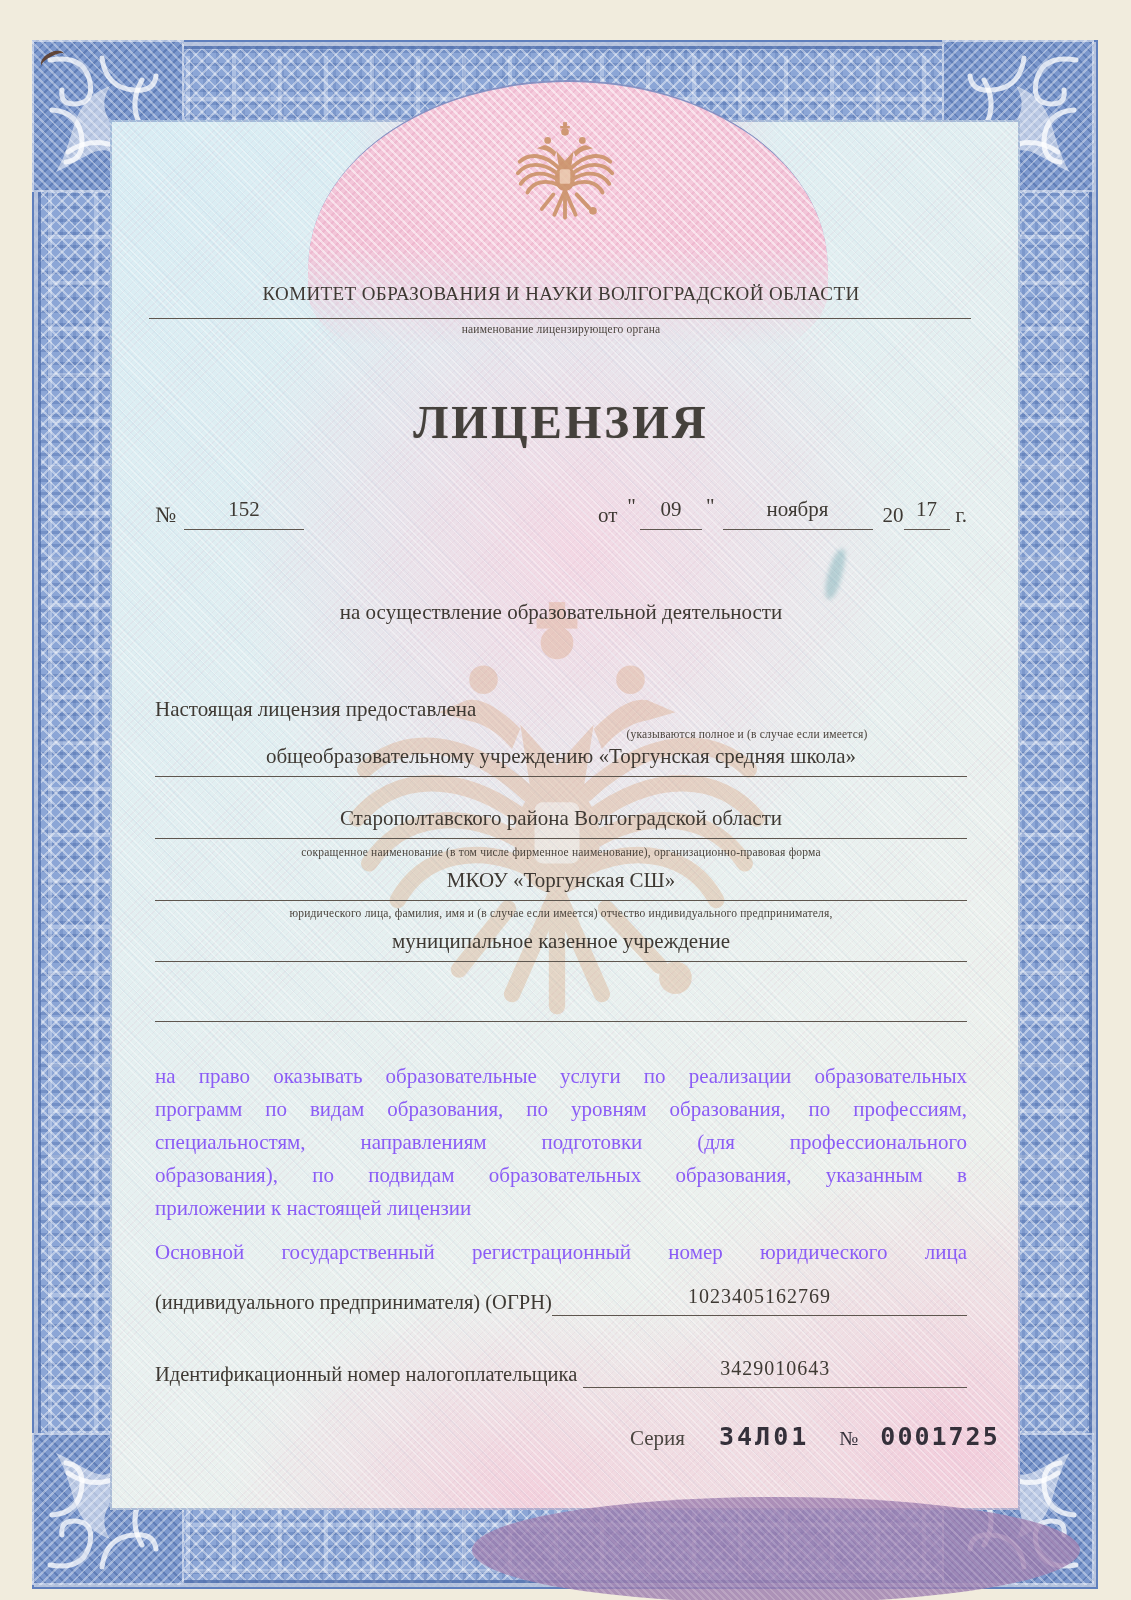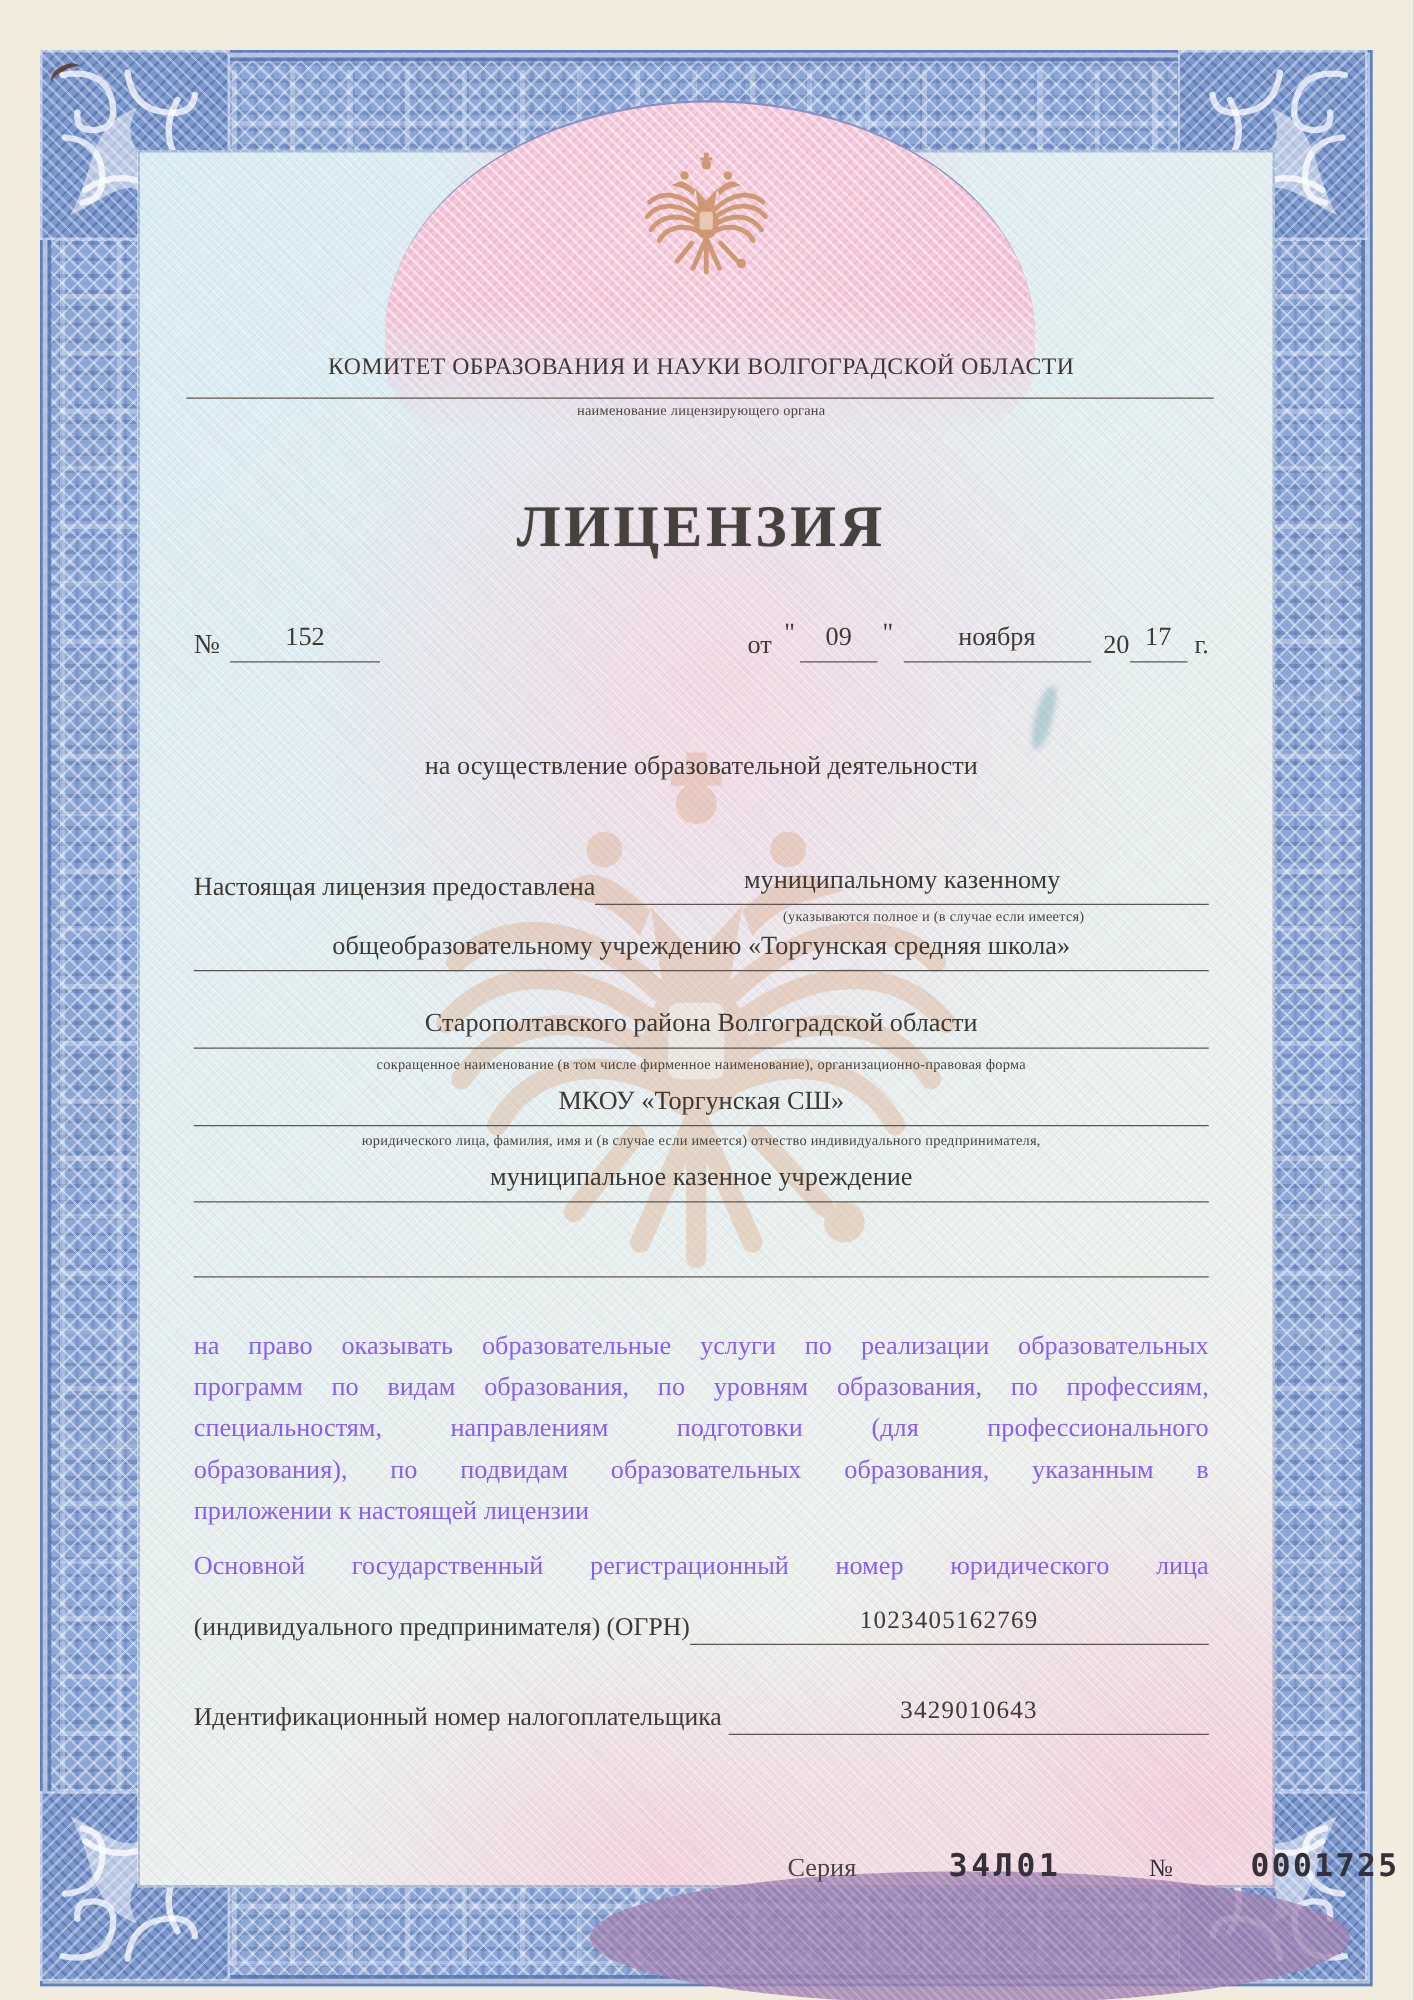--- a/index.html
+++ b/index.html
@@ -295,21 +295,20 @@
       <span class="blank" style="flex:0 0 150px;"><span class="v">ноября</span></span>
       <span class="lead" style="margin-left:10px;">20</span>
       <span class="blank" style="flex:0 0 46px;"><span class="v">17</span></span>
       <span class="lead" style="margin-left:6px;">г.</span>
     </div>
 
     <div class="center t21" style="top:600px;">на осуществление образовательной деятельности</div>
 
     <div class="row t21" style="top:686px;height:38px;">
       <span class="lead">Настоящая лицензия предоставлена</span>
-      <span class="blank"><span class="v">муниципальному казенному</span></span>
     </div>
     <div class="cap" style="top:728px;left:372px;text-align:center;">(указываются полное и (в случае если имеется)</div>
 
     <div class="field t21" style="top:744px;"><span>общеобразовательному учреждению «Торгунская средняя школа»</span></div>
 
     <div class="field t21" style="top:806px;"><span>Старополтавского района Волгоградской области</span></div>
     <div class="center cap" style="top:846px;">сокращенное наименование (в том числе фирменное наименование), организационно-правовая форма</div>
 
     <div class="field t21" style="top:868px;"><span>МКОУ «Торгунская СШ»</span></div>
     <div class="center cap" style="top:907px;">юридического лица, фамилия, имя и (в случае если имеется) отчество индивидуального предпринимателя,</div>
@@ -330,21 +329,21 @@
     <div class="row" style="top:1272px;height:44px;font-size:20.5px;">
       <span class="lead">(индивидуального предпринимателя) (ОГРН)</span>
       <span class="blank"><span class="v value-num">1023405162769</span></span>
     </div>
 
     <div class="row" style="top:1344px;height:44px;font-size:20.5px;">
       <span class="lead">Идентификационный номер налогоплательщика</span>
       <span class="blank" style="margin-left:6px;"><span class="v value-num">3429010643</span></span>
     </div>
 
-    <div class="series-row" style="top:1478px;left:475px;right:auto;gap:40px;">
+    <div class="series-row" style="top:1422px;left:475px;right:auto;">
       <span class="series-label">Серия</span>
       <span class="mono">34Л01</span>
       <span class="series-ns">№</span>
       <span class="mono" style="letter-spacing:2px;">0001725</span>
     </div>
 
   </div>
 </div>
 
 </body></html>

